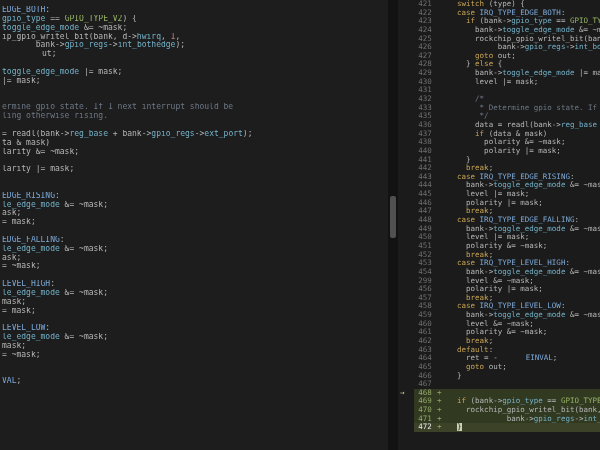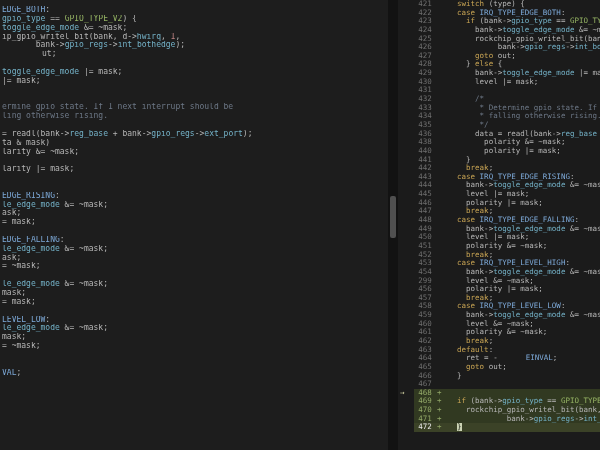--- a/index.html
+++ b/index.html
@@ -58,20 +58,21 @@
       <div class="code-row"><span style="color: rgb(125, 169, 216);">EDGE_RISING</span><span style="color: rgb(182, 182, 182);">:</span></div>
       <div class="code-row"><span style="color: rgb(116, 178, 200);">le_edge_mode</span><span style="color: rgb(182, 182, 182);"> &amp;= ~mask;</span></div>
       <div class="code-row"><span style="color: rgb(182, 182, 182);">ask;</span></div>
       <div class="code-row"><span style="color: rgb(182, 182, 182);">= mask;</span></div>
       <div class="code-row"></div>
       <div class="code-row"><span style="color: rgb(125, 169, 216);">EDGE_FALLING</span><span style="color: rgb(182, 182, 182);">:</span></div>
       <div class="code-row"><span style="color: rgb(116, 178, 200);">le_edge_mode</span><span style="color: rgb(182, 182, 182);"> &amp;= ~mask;</span></div>
       <div class="code-row"><span style="color: rgb(182, 182, 182);">ask;</span></div>
       <div class="code-row"><span style="color: rgb(182, 182, 182);">= ~mask;</span></div>
       <div class="code-row"></div>
+      <div class="code-row"><span style="color: rgb(125, 169, 216);">LEVEL_HIGH</span><span style="color: rgb(182, 182, 182);">:</span></div>
       <div class="code-row"><span style="color: rgb(116, 178, 200);">le_edge_mode</span><span style="color: rgb(182, 182, 182);"> &amp;= ~mask;</span></div>
       <div class="code-row"><span style="color: rgb(182, 182, 182);">mask;</span></div>
       <div class="code-row"><span style="color: rgb(182, 182, 182);">= mask;</span></div>
       <div class="code-row"></div>
       <div class="code-row"><span style="color: rgb(125, 169, 216);">LEVEL_LOW</span><span style="color: rgb(182, 182, 182);">:</span></div>
       <div class="code-row"><span style="color: rgb(116, 178, 200);">le_edge_mode</span><span style="color: rgb(182, 182, 182);"> &amp;= ~mask;</span></div>
       <div class="code-row"><span style="color: rgb(182, 182, 182);">mask;</span></div>
       <div class="code-row"><span style="color: rgb(182, 182, 182);">= ~mask;</span></div>
       <div class="code-row"></div>
       <div class="code-row"></div>
@@ -90,23 +91,23 @@
       <div class="code-row"><span class="row-marker"></span><div class="row-body"><span class="gutter-num">424</span><span class="gutter-plus"></span><span class="code-text"><span style="color: rgb(182, 182, 182);">      bank-&gt;</span><span style="color: rgb(116, 178, 200);">toggle_edge_mode</span><span style="color: rgb(182, 182, 182);"> &amp;= ~mask;</span></span></div></div>
       <div class="code-row"><span class="row-marker"></span><div class="row-body"><span class="gutter-num">425</span><span class="gutter-plus"></span><span class="code-text"><span style="color: rgb(182, 182, 182);">      rockchip_gpio_writel_bit(bank, d-&gt;</span></span></div></div>
       <div class="code-row"><span class="row-marker"></span><div class="row-body"><span class="gutter-num">426</span><span class="gutter-plus"></span><span class="code-text"><span style="color: rgb(182, 182, 182);">           bank-&gt;</span><span style="color: rgb(116, 178, 200);">gpio_regs</span><span style="color: rgb(182, 182, 182);">-&gt;</span><span style="color: rgb(116, 178, 200);">int_bothedge</span></span></div></div>
       <div class="code-row"><span class="row-marker"></span><div class="row-body"><span class="gutter-num">427</span><span class="gutter-plus"></span><span class="code-text"><span style="color: rgb(182, 182, 182);">      </span><span style="color: rgb(201, 165, 84);">goto</span><span style="color: rgb(182, 182, 182);"> out;</span></span></div></div>
       <div class="code-row"><span class="row-marker"></span><div class="row-body"><span class="gutter-num">428</span><span class="gutter-plus"></span><span class="code-text"><span style="color: rgb(182, 182, 182);">    } </span><span style="color: rgb(201, 165, 84);">else</span><span style="color: rgb(182, 182, 182);"> {</span></span></div></div>
       <div class="code-row"><span class="row-marker"></span><div class="row-body"><span class="gutter-num">429</span><span class="gutter-plus"></span><span class="code-text"><span style="color: rgb(182, 182, 182);">      bank-&gt;</span><span style="color: rgb(116, 178, 200);">toggle_edge_mode</span><span style="color: rgb(182, 182, 182);"> |= mask;</span></span></div></div>
       <div class="code-row"><span class="row-marker"></span><div class="row-body"><span class="gutter-num">430</span><span class="gutter-plus"></span><span class="code-text"><span style="color: rgb(182, 182, 182);">      level |= mask;</span></span></div></div>
       <div class="code-row"><span class="row-marker"></span><div class="row-body"><span class="gutter-num">431</span><span class="gutter-plus"></span><span class="code-text"></span></div></div>
       <div class="code-row"><span class="row-marker"></span><div class="row-body"><span class="gutter-num">432</span><span class="gutter-plus"></span><span class="code-text"><span style="color: rgb(109, 120, 135);">      /*</span></span></div></div>
       <div class="code-row"><span class="row-marker"></span><div class="row-body"><span class="gutter-num">433</span><span class="gutter-plus"></span><span class="code-text"><span style="color: rgb(109, 120, 135);">       * Determine gpio state. If 1 next interrupt should be</span></span></div></div>
-      <div class="code-row"><span class="row-marker"></span><div class="row-body"><span class="gutter-num">434</span><span class="gutter-plus"></span><span class="code-text"><span style="color: rgb(109, 120, 135);">       * falling otherwise rising.</span></span></div></div>
       <div class="code-row"><span class="row-marker"></span><div class="row-body"><span class="gutter-num">435</span><span class="gutter-plus"></span><span class="code-text"><span style="color: rgb(109, 120, 135);">       */</span></span></div></div>
       <div class="code-row"><span class="row-marker"></span><div class="row-body"><span class="gutter-num">436</span><span class="gutter-plus"></span><span class="code-text"><span style="color: rgb(182, 182, 182);">      data = readl(bank-&gt;</span><span style="color: rgb(116, 178, 200);">reg_base</span><span style="color: rgb(182, 182, 182);"> + bank-&gt;</span></span></div></div>
+      <div class="code-row"><span class="row-marker"></span><div class="row-body"><span class="gutter-num">437</span><span class="gutter-plus"></span><span class="code-text"><span style="color: rgb(182, 182, 182);">      </span><span style="color: rgb(201, 165, 84);">if</span><span style="color: rgb(182, 182, 182);"> (data &amp; mask)</span></span></div></div>
       <div class="code-row"><span class="row-marker"></span><div class="row-body"><span class="gutter-num">438</span><span class="gutter-plus"></span><span class="code-text"><span style="color: rgb(182, 182, 182);">        polarity &amp;= ~mask;</span></span></div></div>
       <div class="code-row"><span class="row-marker"></span><div class="row-body"><span class="gutter-num">440</span><span class="gutter-plus"></span><span class="code-text"><span style="color: rgb(182, 182, 182);">        polarity |= mask;</span></span></div></div>
       <div class="code-row"><span class="row-marker"></span><div class="row-body"><span class="gutter-num">441</span><span class="gutter-plus"></span><span class="code-text"><span style="color: rgb(182, 182, 182);">    }</span></span></div></div>
       <div class="code-row"><span class="row-marker"></span><div class="row-body"><span class="gutter-num">442</span><span class="gutter-plus"></span><span class="code-text"><span style="color: rgb(182, 182, 182);">    </span><span style="color: rgb(201, 165, 84);">break</span><span style="color: rgb(182, 182, 182);">;</span></span></div></div>
       <div class="code-row"><span class="row-marker"></span><div class="row-body"><span class="gutter-num">443</span><span class="gutter-plus"></span><span class="code-text"><span style="color: rgb(182, 182, 182);">  </span><span style="color: rgb(201, 165, 84);">case</span><span style="color: rgb(182, 182, 182);"> </span><span style="color: rgb(125, 169, 216);">IRQ_TYPE_EDGE_RISING</span><span style="color: rgb(182, 182, 182);">:</span></span></div></div>
       <div class="code-row"><span class="row-marker"></span><div class="row-body"><span class="gutter-num">444</span><span class="gutter-plus"></span><span class="code-text"><span style="color: rgb(182, 182, 182);">    bank-&gt;</span><span style="color: rgb(116, 178, 200);">toggle_edge_mode</span><span style="color: rgb(182, 182, 182);"> &amp;= ~mask;</span></span></div></div>
       <div class="code-row"><span class="row-marker"></span><div class="row-body"><span class="gutter-num">445</span><span class="gutter-plus"></span><span class="code-text"><span style="color: rgb(182, 182, 182);">    level |= mask;</span></span></div></div>
       <div class="code-row"><span class="row-marker"></span><div class="row-body"><span class="gutter-num">446</span><span class="gutter-plus"></span><span class="code-text"><span style="color: rgb(182, 182, 182);">    polarity |= mask;</span></span></div></div>
       <div class="code-row"><span class="row-marker"></span><div class="row-body"><span class="gutter-num">447</span><span class="gutter-plus"></span><span class="code-text"><span style="color: rgb(182, 182, 182);">    </span><span style="color: rgb(201, 165, 84);">break</span><span style="color: rgb(182, 182, 182);">;</span></span></div></div>
       <div class="code-row"><span class="row-marker"></span><div class="row-body"><span class="gutter-num">448</span><span class="gutter-plus"></span><span class="code-text"><span style="color: rgb(182, 182, 182);">  </span><span style="color: rgb(201, 165, 84);">case</span><span style="color: rgb(182, 182, 182);"> </span><span style="color: rgb(125, 169, 216);">IRQ_TYPE_EDGE_FALLING</span><span style="color: rgb(182, 182, 182);">:</span></span></div></div>

